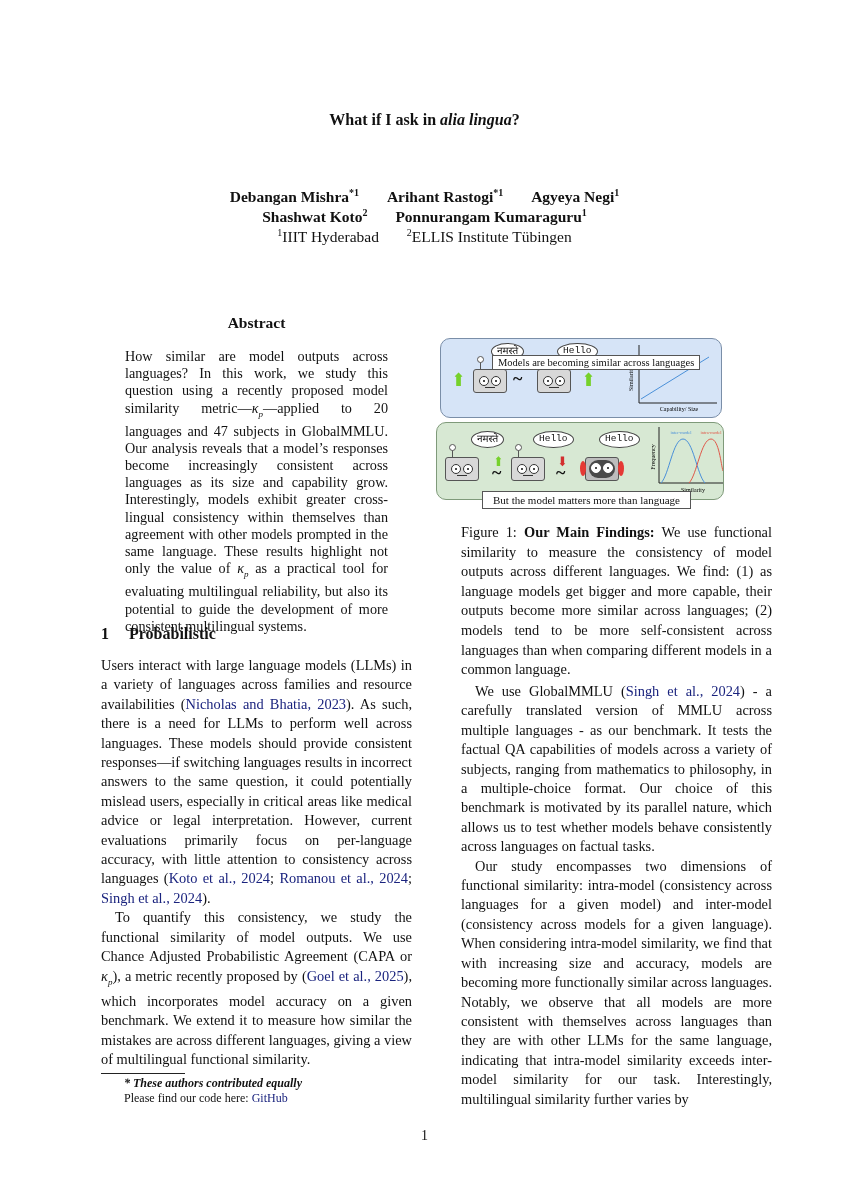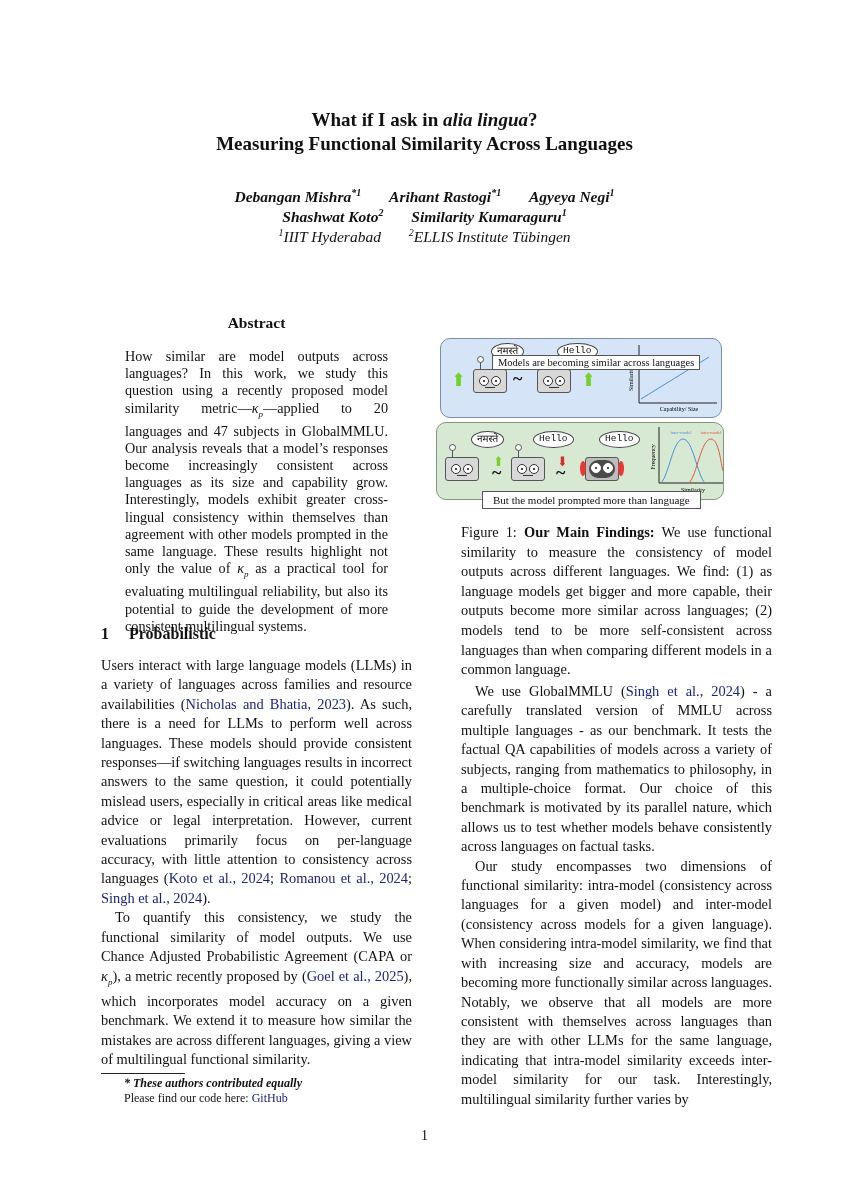--- a/index.html
+++ b/index.html
@@ -1,22 +1,22 @@
 <!DOCTYPE html>
 <html><head>
   <meta charset="utf-8">
   <style>
     html, body { margin: 0; padding: 0; background: #ffffff; }
     body { width: 849px; height: 1200px; position: relative; overflow: hidden;
            font-family: "Liberation Serif", "DejaVu Serif", serif; color: #111; }
     .title { position: absolute; top: 108px; left: 0; width: 849px; text-align: center;
-             font-weight: bold; font-size: 19px; line-height: 24px; }
+             font-weight: bold; font-size: 16px; line-height: 24px; }
     .title i { font-style: italic; }
     .authors { position: absolute; top: 187px; left: 0; width: 849px; text-align: center;
-               font-size: 15.5px; line-height: 20px; font-style: italic; }
+               font-size: 15.5px; line-height: 20px; }
     .authors .row { display: block; }
     .authors b { font-weight: bold; }
     .authors .gap { display: inline-block; width: 24px; }
     .authors sup { font-size: 10px; vertical-align: super; line-height: 0; }
     .affil { font-weight: normal; }
 
     .col { position: absolute; font-size: 14.4px; line-height: 19.4px; text-align: justify; }
     .col.left { left: 101px; width: 311px; }
     .col.right { left: 437px; width: 311px; margin-left: 24px; }
 
@@ -82,32 +82,31 @@
     .arrow.small { font-size: 13px; }
 
     .mini-plot { position: absolute; }
     .mini-plot svg { display: block; }
   </style>
 </head>
 <body>
 
 <div class="title">
   <div><span>What if I ask in </span><i>alia lingua</i><span>?</span></div>
-  <div>Measuring Functional Similarity Across Languages</div>
 </div>
 
 <div class="authors">
   <span class="row">
     <b><span>Debangan Mishra</span><sup>*1</sup></b><span class="gap"></span>
     <b><span>Arihant Rastogi</span><sup>*1</sup></b><span class="gap"></span>
     <b><span>Agyeya Negi</span><sup>1</sup></b>
   </span>
   <span class="row">
     <b><span>Shashwat Koto</span><sup>2</sup></b><span class="gap"></span>
-    <b><span>Similarity Kumaraguru</span><sup>1</sup></b>
+    <b><span>Ponnurangam Kumaraguru</span><sup>1</sup></b>
   </span>
   <span class="row affil">
     <span><sup>1</sup><span>IIIT Hyderabad</span></span><span class="gap"></span>
     <span><sup>2</sup><span>ELLIS Institute Tübingen</span></span>
   </span>
 </div>
 
 <div class="abstract-head">Abstract</div>
 <div class="abstract-body"><span>How similar are model outputs across languages? In this work, we study this question using a recently proposed model similarity metric—</span><span class="kappa"><span>κ</span><sub>p</sub></span><span>—applied to 20 languages and 47 subjects in GlobalMMLU. Our analysis reveals that a model’s responses become increasingly consistent across languages as its size and capability grow. Interestingly, models exhibit greater cross-lingual consistency within themselves than agreement with other models prompted in the same language. These results highlight not only the value of </span><span class="kappa"><span>κ</span><sub>p</sub></span><span> as a practical tool for evaluating multilingual reliability, but also its potential to guide the development of more consistent multilingual systems.</span></div>
 
@@ -175,21 +174,21 @@
         <line x1="10" y1="58" x2="10" y2="2" stroke="#222" stroke-width="1"></line>
         <path d="M12 58 C 20 50, 24 14, 34 14 C 44 14, 48 50, 56 58" fill="none" stroke="#4a90d9" stroke-width="1"></path>
         <path d="M40 58 C 48 50, 52 14, 62 14 C 70 14, 72 40, 74 46" fill="none" stroke="#e0584a" stroke-width="1"></path>
         <text x="32" y="9" font-size="4.5" fill="#4a90d9" text-anchor="middle" font-family="Liberation Serif, serif">inter-model</text>
         <text x="62" y="9" font-size="4.5" fill="#e0584a" text-anchor="middle" font-family="Liberation Serif, serif">intra-model</text>
         <text x="6" y="32" font-size="6" transform="rotate(-90 6 32)" text-anchor="middle" font-family="Liberation Serif, serif">Frequency</text>
         <text x="44" y="67" font-size="6" text-anchor="middle" font-family="Liberation Serif, serif">Similarity</text>
       </svg>
     </div>
   </div>
-  <div class="fig-label bot">But the model prompted more than language</div>
+  <div class="fig-label bot">But the model matters more than language</div>
 </div>
 
 <div class="col right" style="top:523px; line-height:19.6px;"><span>Figure 1: </span><b>Our Main Findings:</b><span> We use functional similarity to measure the consistency of model outputs across different languages. We find: (1) as language models get bigger and more capable, their outputs become more similar across languages; (2) models tend to be more self-consistent across languages than when comparing different models in a common language.</span></div>
 
 <div class="sec-head"><span class="num">1</span><span>Probabilistic</span></div>
 
 <div class="col left intro1">
   <p class="p"><span>Users interact with large language models (LLMs) in a variety of languages across families and resource availabilities </span>(<a class="cite">Nicholas and Bhatia, 2023</a>)<span>. As such, there is a need for LLMs to perform well across languages. These models should provide consistent responses—if switching languages results in incorrect answers to the same question, it could potentially mislead users, especially in critical areas like medical advice or legal interpretation. However, current evaluations primarily focus on per-language accuracy, with little attention to consistency across languages </span>(<a class="cite">Koto et al., 2024</a>; <a class="cite">Romanou et al., 2024</a>; <a class="cite">Singh et al., 2024</a>).</p>
   <p class="p indent"><span>To quantify this consistency, we study the functional similarity of model outputs. We use Chance Adjusted Probabilistic Agreement (CAPA or </span><span class="kappa"><span>κ</span><sub>p</sub></span><span>), a metric recently proposed by </span>(<a class="cite">Goel et al., 2025</a>)<span>, which incorporates model accuracy on a given benchmark. We extend it to measure how similar the mistakes are across different languages, giving a view of multilingual functional similarity.</span></p>
 </div>

